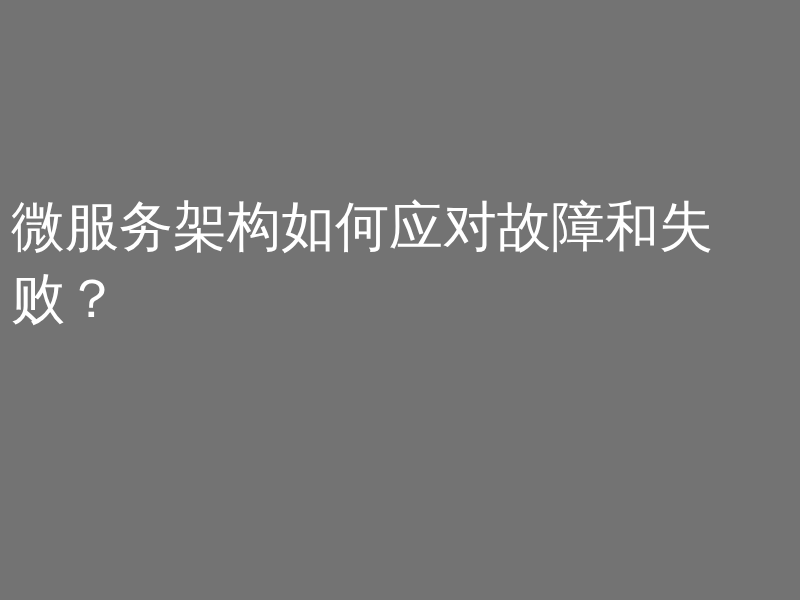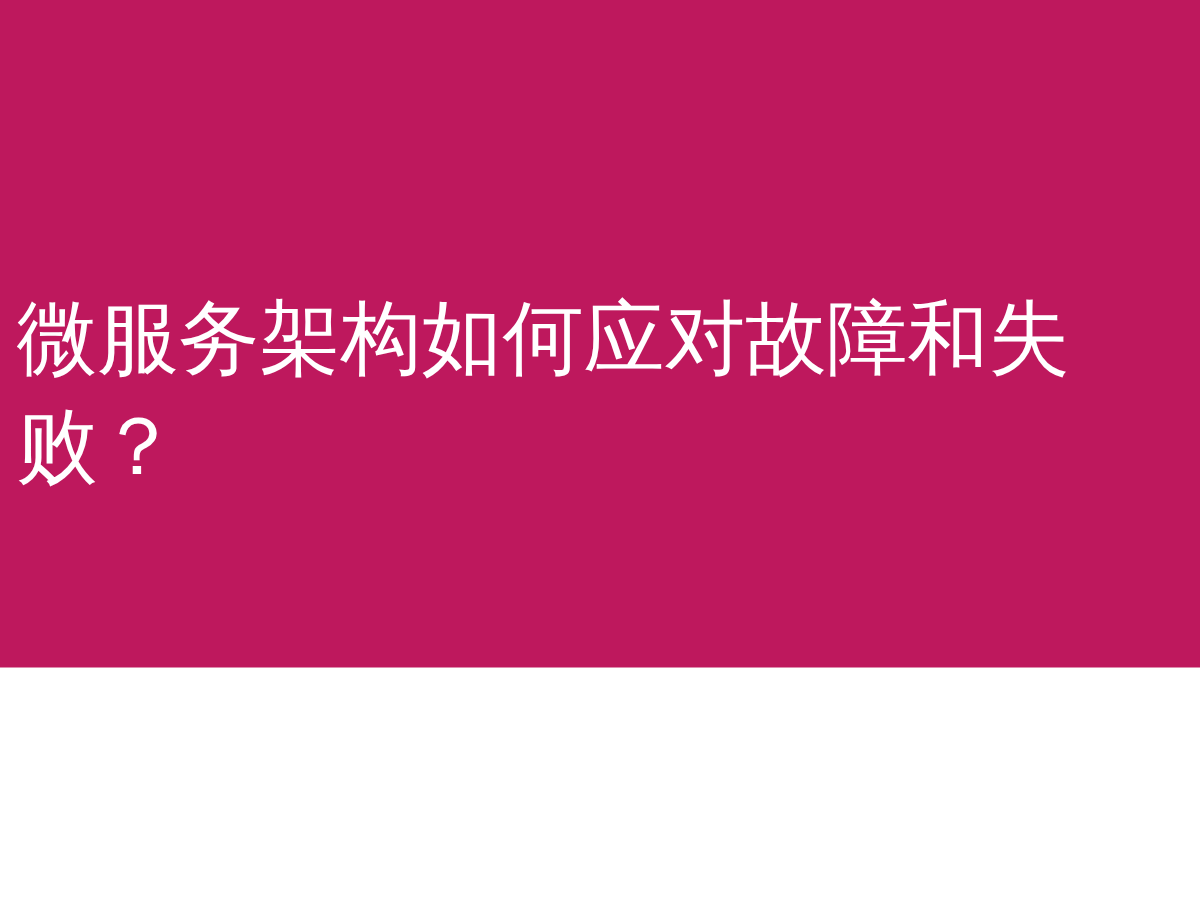--- a/index.html
+++ b/index.html
@@ -12,22 +12,22 @@
     width: 800px;
     height: 600px;
     overflow: hidden;
     font-family: "Liberation Sans", "DejaVu Sans", sans-serif;
   }
 
   .slide {
     position: relative;
     box-sizing: border-box;
     width: 800px;
-    height: 445px;
-    background: #be185d;
+    height: 600px;
+    background: #737373;
     overflow: hidden;
   }
 
   .title-block {
     position: absolute;
     left: 0px;
     top: 190px;
     width: 800px;
     padding: 0 8px 0 11px;
     box-sizing: border-box;

